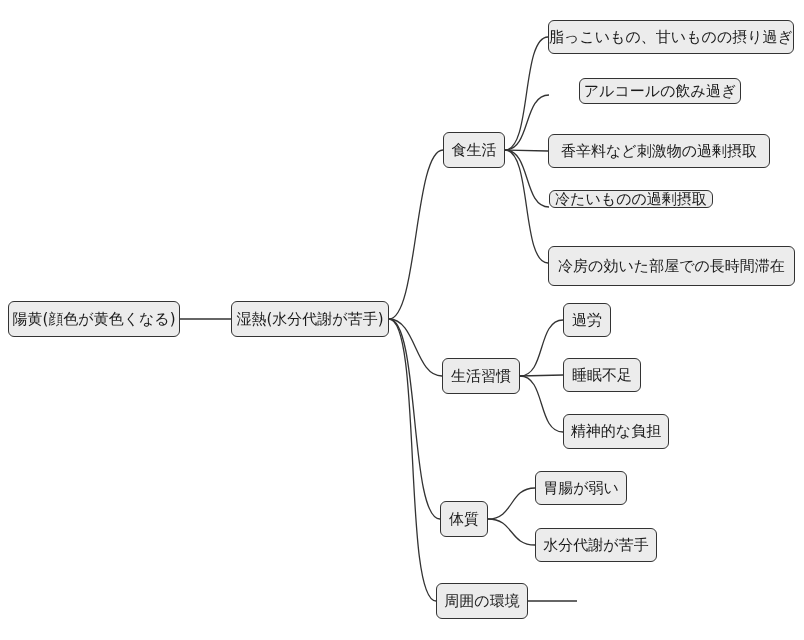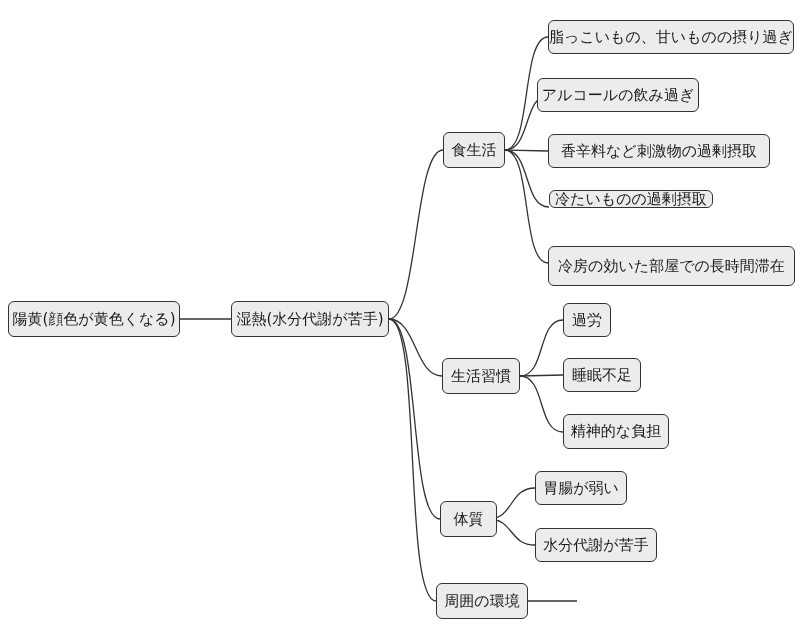--- a/index.html
+++ b/index.html
@@ -65,25 +65,25 @@
     <path d="M488,519 C514,519 509,488 535,488"></path>
     <path d="M488,519 C514,519 509,545 535,545"></path>
     <path d="M528,601 L577,601"></path>
   </svg>
 
   <div class="node" style="left:8px;   top:301px; width:172px; height:36px">陽黄(顔色が黄色くなる)</div>
   <div class="node" style="left:231px; top:301px; width:158px; height:36px">湿熱(水分代謝が苦手)</div>
 
   <div class="node" style="left:443px; top:132px; width:62px;  height:36px">食生活</div>
   <div class="node" style="left:442px; top:358px; width:78px;  height:36px">生活習慣</div>
-  <div class="node" style="left:440px; top:501px; width:57px;  height:36px">体質</div>
+  <div class="node" style="left:440px; top:501px; width:48px;  height:36px">体質</div>
   <div class="node" style="left:436px; top:583px; width:92px;  height:36px">周囲の環境</div>
 
   <div class="node" style="left:548px; top:20px;  width:246px; height:34px">脂っこいもの、甘いものの摂り過ぎ</div>
-  <div class="node" style="left:537px; top:78px;  width:162px; height:34px">アルコールの飲み過ぎ</div>
+  <div class="node" style="left:579px; top:78px;  width:162px; height:26px">アルコールの飲み過ぎ</div>
   <div class="node" style="left:548px; top:134px; width:222px; height:34px">香辛料など刺激物の過剰摂取</div>
   <div class="node" style="left:549px; top:190px; width:164px; height:18px">冷たいものの過剰摂取</div>
   <div class="node" style="left:548px; top:246px; width:247px; height:40px">冷房の効いた部屋での長時間滞在</div>
 
   <div class="node" style="left:563px; top:303px; width:48px;  height:34px">過労</div>
   <div class="node" style="left:563px; top:358px; width:78px;  height:34px">睡眠不足</div>
   <div class="node" style="left:563px; top:414px; width:106px; height:35px">精神的な負担</div>
 
   <div class="node" style="left:535px; top:471px; width:92px;  height:34px">胃腸が弱い</div>
   <div class="node" style="left:535px; top:528px; width:122px; height:34px">水分代謝が苦手</div>

